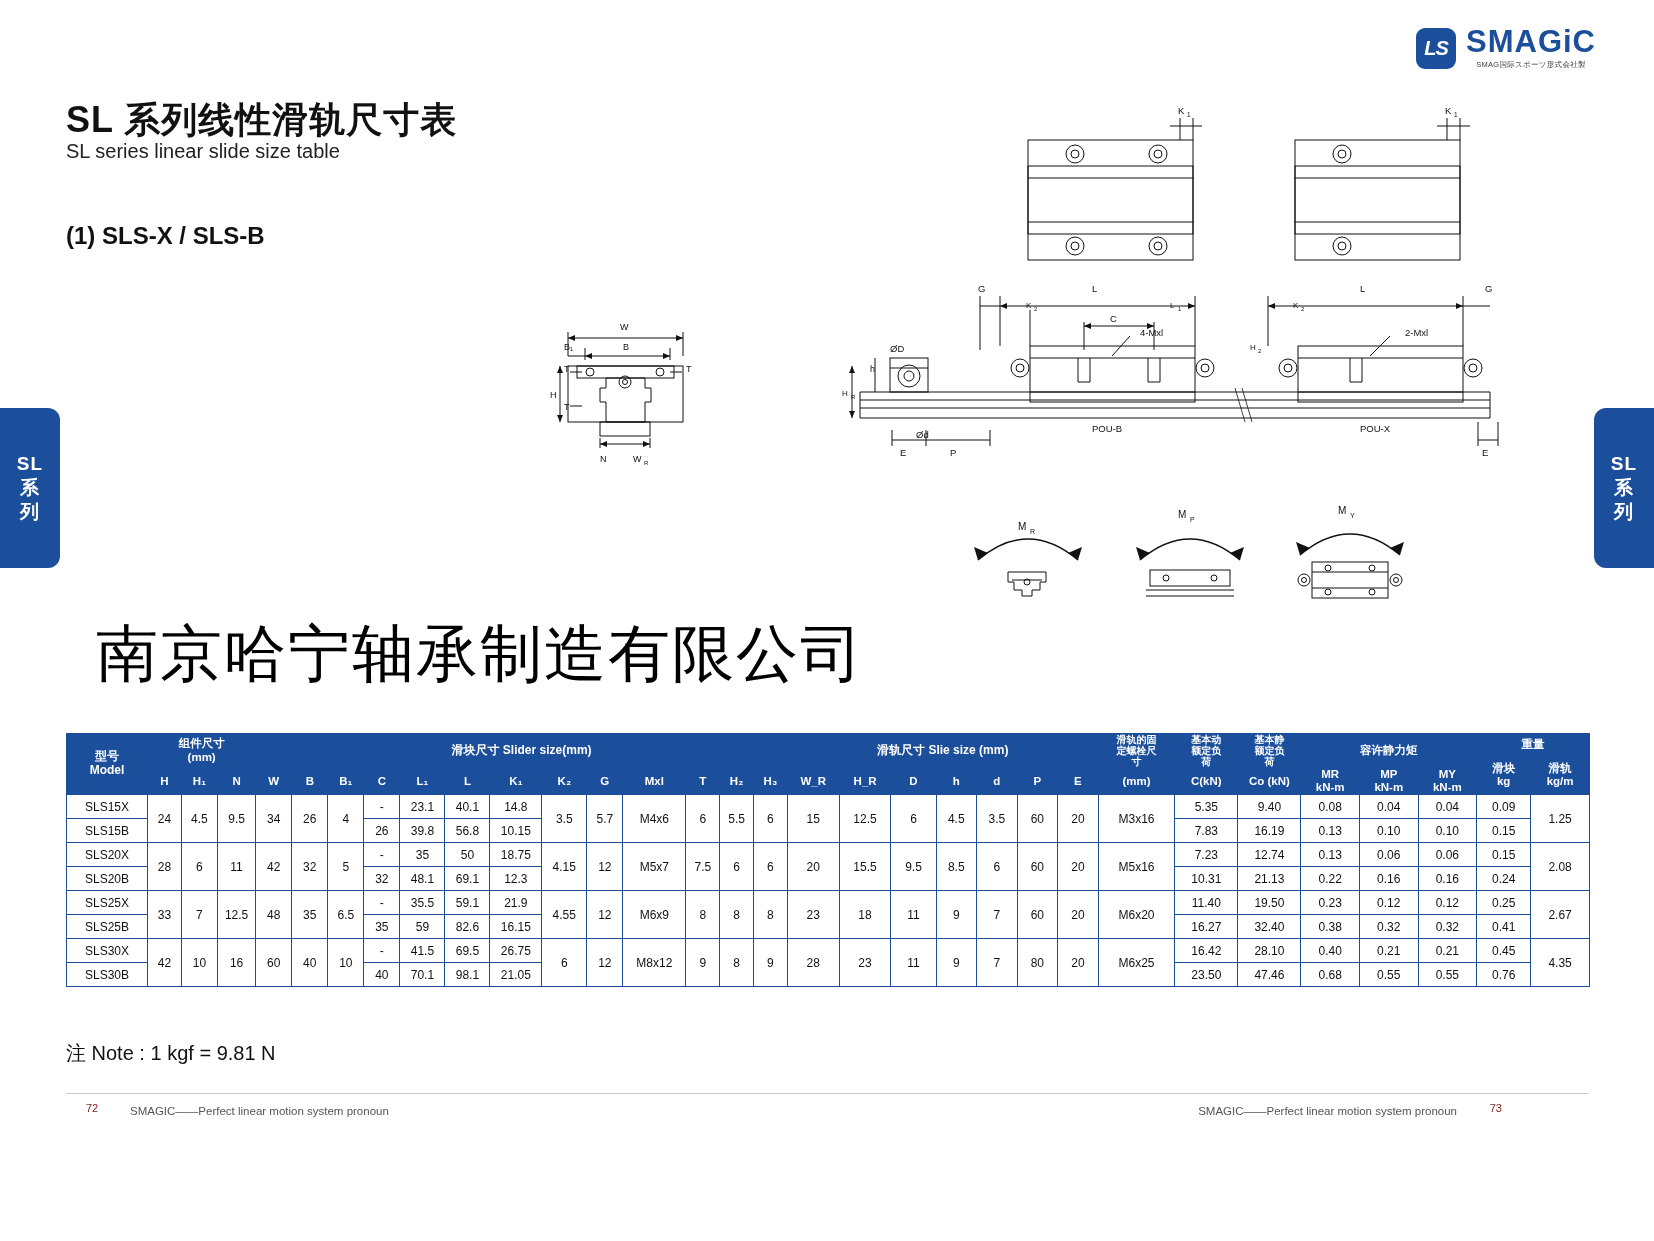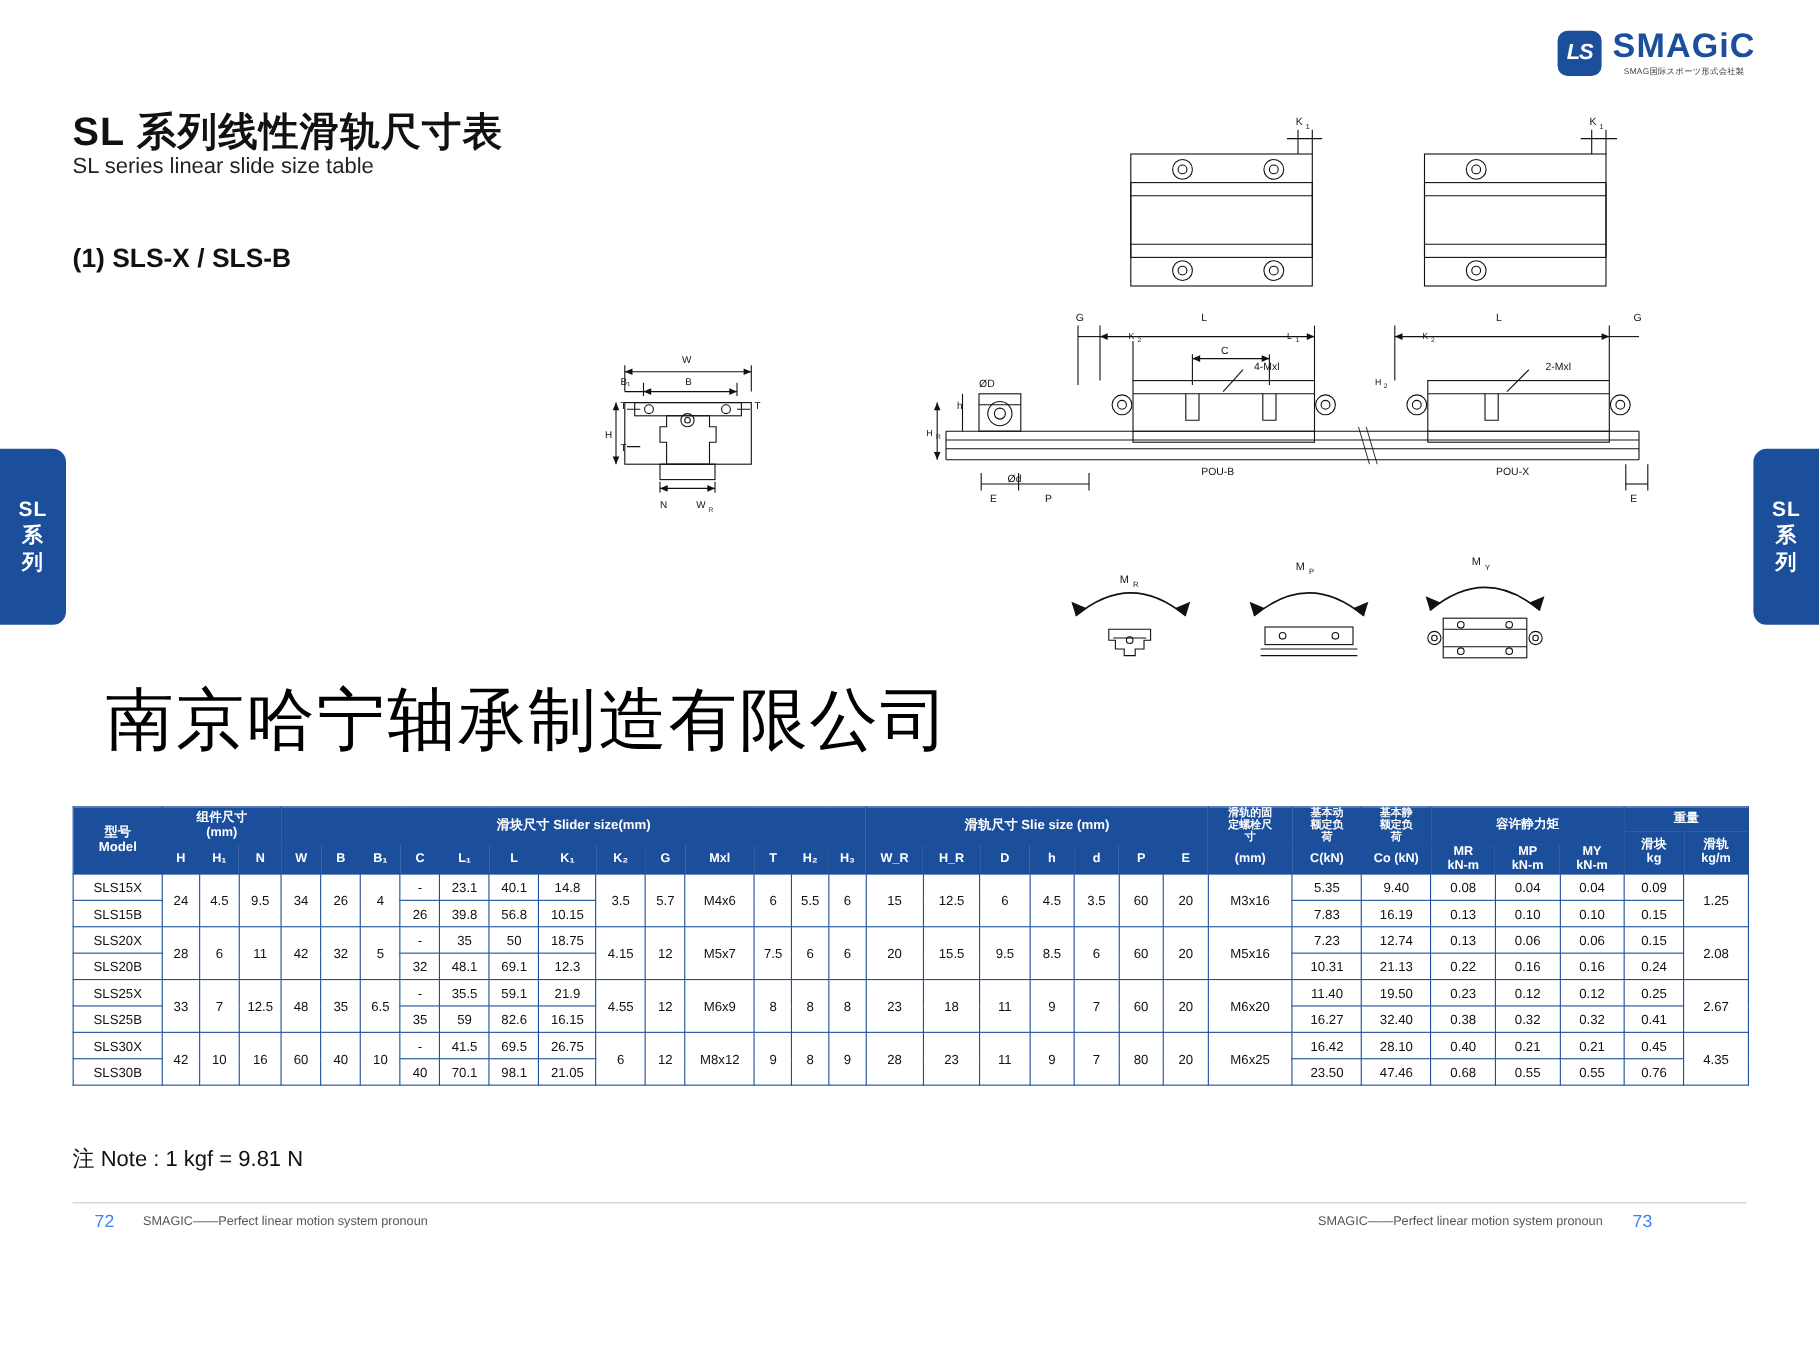--- a/index.html
+++ b/index.html
@@ -187,22 +187,22 @@
     position: absolute;
     left: 66px;
     right: 66px;
     top: 0;
     height: 1px;
     background: #c9c9c9;
   }
   #footer .pg {
     position: absolute;
     top: 9px;
-    font-size: 16px;
-    color: #3b82f6;
+    font-size: 11px;
+    color: #7f1d1d;
   }
   #footer .txt {
     position: absolute;
     top: 12px;
     font-size: 11.5px;
     color: #555;
   }
   #pg-left { left: 86px; }
   #txt-left { left: 130px; }
   #txt-right { right: 197px; }

